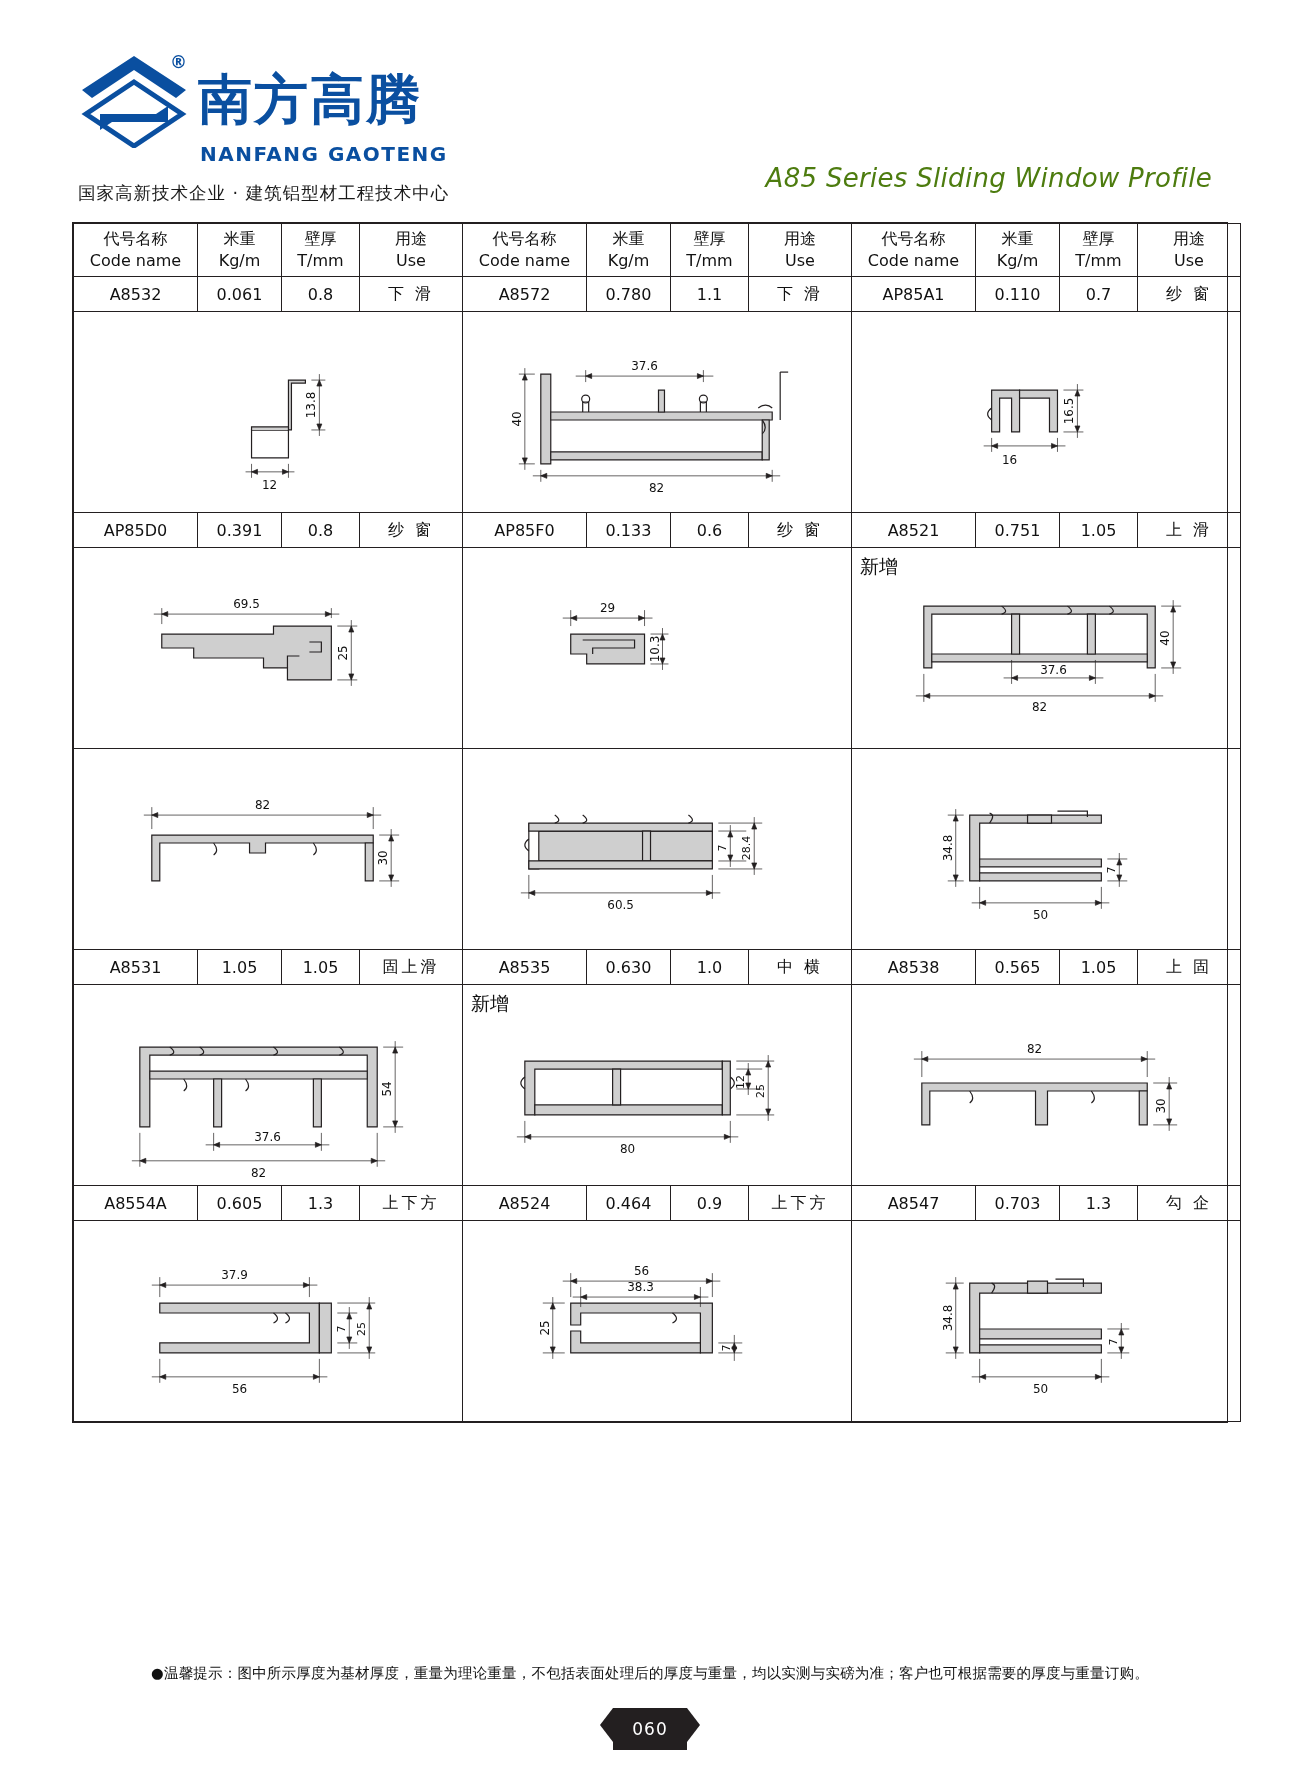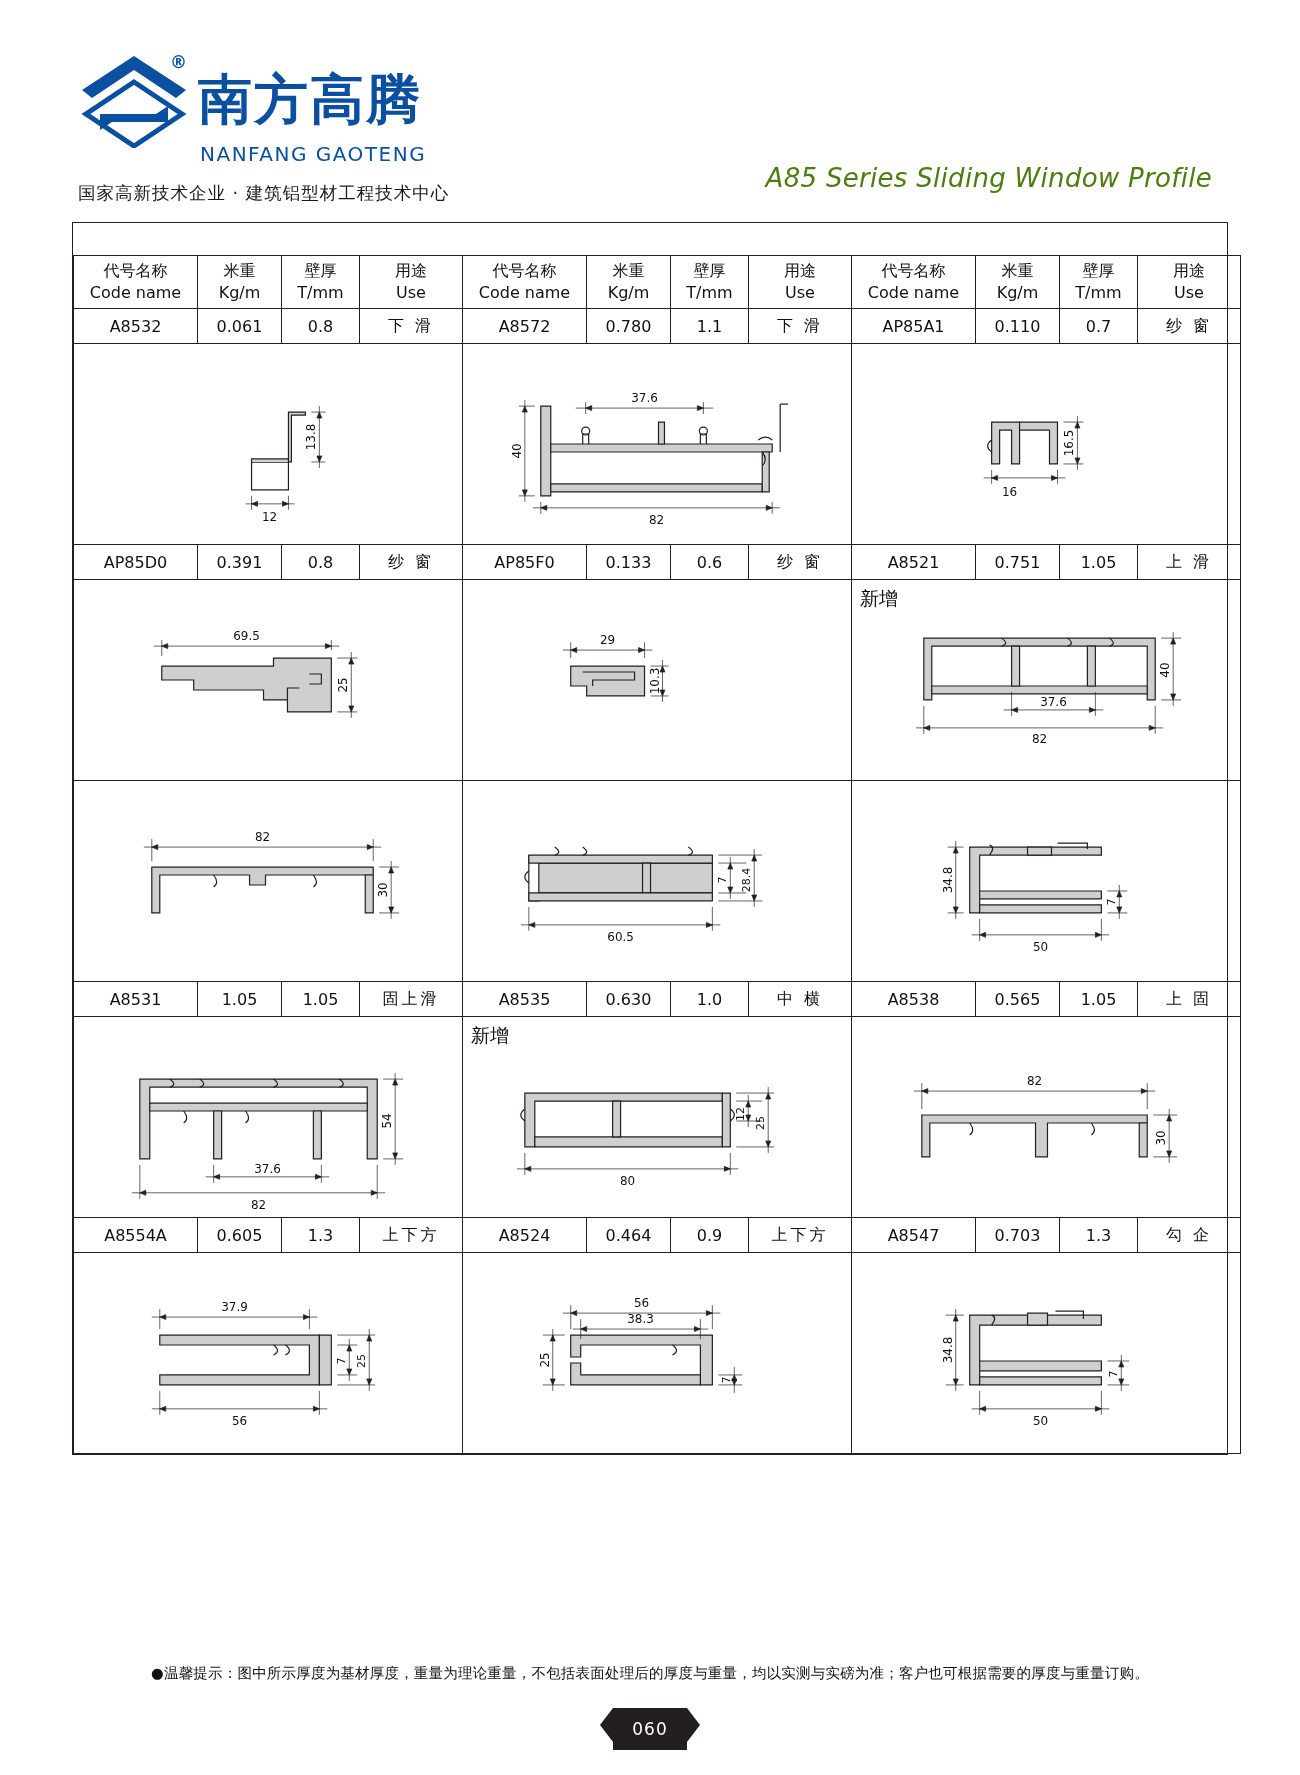--- a/index.html
+++ b/index.html
@@ -43,21 +43,21 @@
     color: #0a4fa0;
     letter-spacing: 2px;
     line-height: 1;
     margin-left: 8px;
   }
   .logo-sub-en {
     position: absolute;
     left: 200px;
     top: 142px;
     font-size: 20px;
-    font-weight: 400;
+    font-weight: 700;
     color: #0a4fa0;
     letter-spacing: 1.5px;
   }
   .logo-reg {
     position: absolute;
     left: 170px;
     top: 52px;
     font-size: 17px;
     color: #0a4fa0;
     font-weight: 700;
@@ -95,21 +95,20 @@
     left: 72px;
     top: 222px;
     width: 1156px;
     border: 1.3px solid #231f20;
     box-sizing: border-box;
   }
   table.profile-table {
     border-collapse: collapse;
     width: 100%;
     table-layout: fixed;
-    margin-top: 32px;
   }
   table.profile-table td {
     border: 1.1px solid #231f20;
     text-align: center;
     vertical-align: middle;
     font-size: 16px;
     color: #111;
     padding: 0;
   }
   .hdr td {

